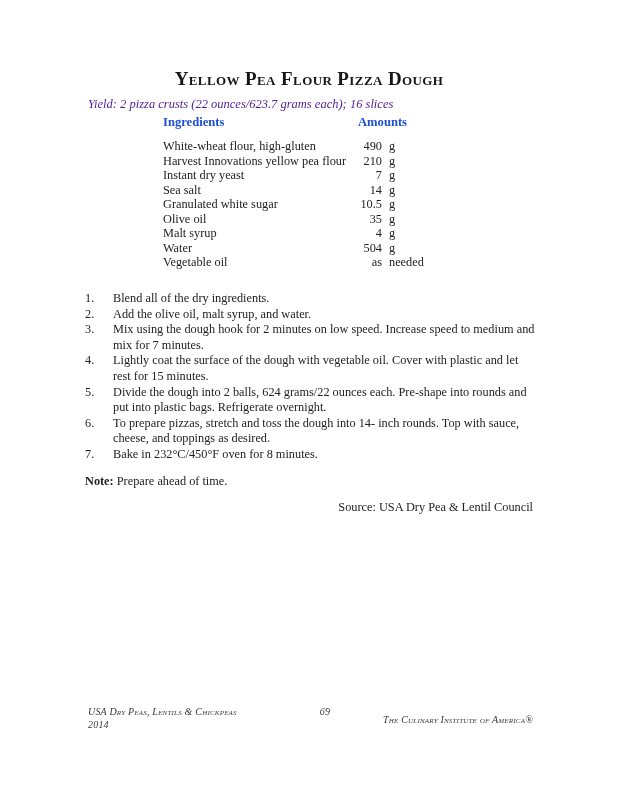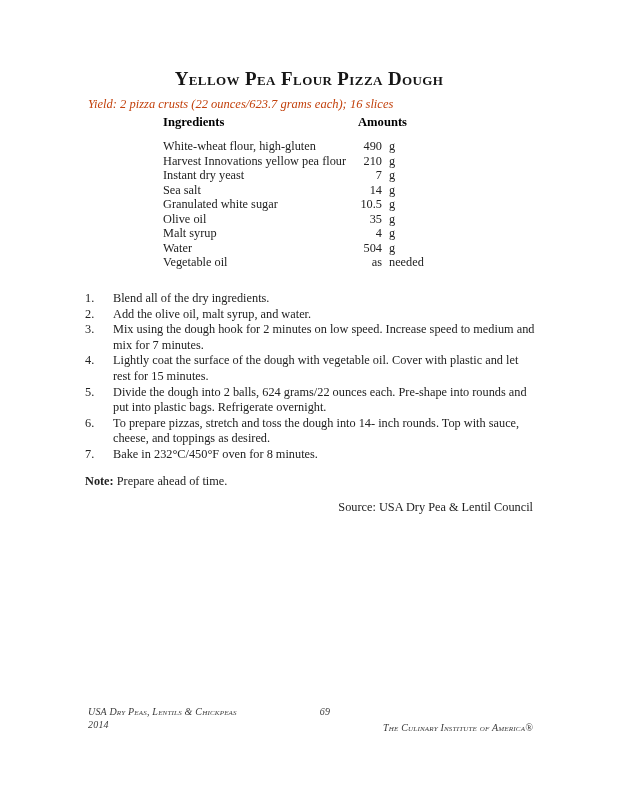--- a/index.html
+++ b/index.html
@@ -31,28 +31,28 @@
     font-size: 19px;
     letter-spacing: 0.4px;
     color: #161616;
   }
   .yield {
     position: absolute;
     left: 88px;
     top: 97px;
     font-style: italic;
     font-size: 12.5px;
-    color: #c2410c;
+    color: #4c1d95;
   }
   .col-header {
     position: absolute;
     top: 115px;
     font-weight: bold;
     font-size: 12.6px;
-    color: #000000;
+    color: #1d4ed8;
   }
   .col-header.ingredients { left: 163px; }
   .col-header.amounts { left: 358px; }
   .ing-rows {
     position: absolute;
     left: 163px;
     top: 139px;
     width: 280px;
   }
   .ing-row {
@@ -135,21 +135,21 @@
   .footer-center {
     position: absolute;
     left: 16px;
     top: 0;
     width: 618px;
     text-align: center;
   }
   .footer-right {
     position: absolute;
     right: 85px;
-    top: 16px;
+    top: 8px;
     text-align: right;
   }
 </style>
 </head>
 <body>
 
 <div class="page">
 
   <div class="title">Yellow Pea Flour Pizza Dough</div>
 

